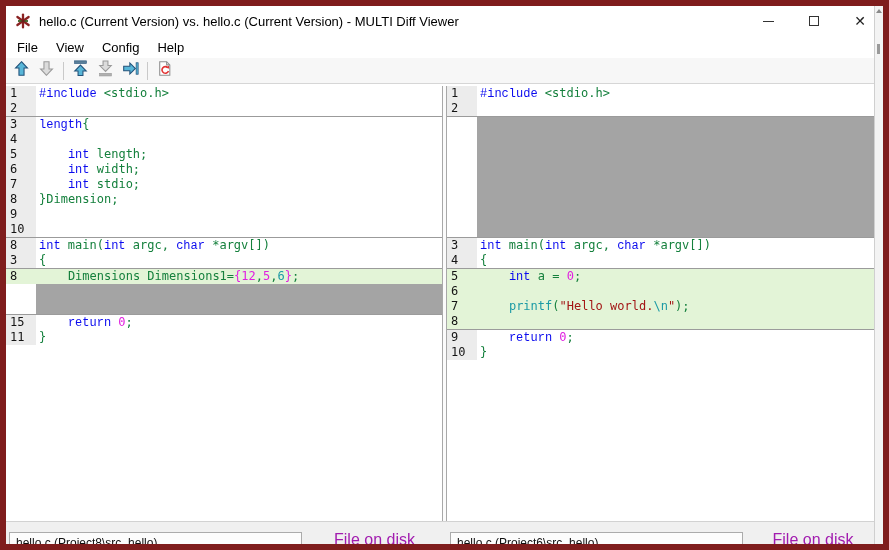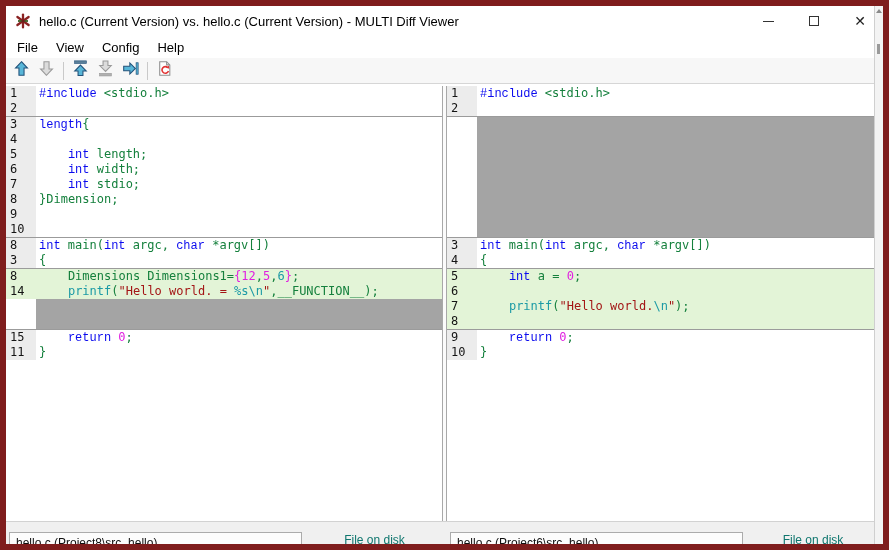--- a/index.html
+++ b/index.html
@@ -39,21 +39,21 @@
   .tk-kw{color:var(--c-kw);font-family:Liberation Mono, monospace;} .tk-num{color:var(--c-num);} .tk-str{color:var(--c-str);}
   .tk-esc{color:var(--c-esc);} .tk-fn{color:var(--c-fn);} .tk-pl{color:#15803d;}
   
   .statusbar{height:35px;background:#f0f0f0;border-top:1px solid #d2d2d2;display:flex;box-sizing:border-box;}
   .status-half{display:flex;align-items:center;padding-top:1px;}
   .status-half.left{width:441px;}
   .status-half.right{flex:1;}
   .status-field{margin-left:3px;width:293px;height:15px;background:#fcfcfc;border:1px solid #ababab;
     box-sizing:border-box;font-size:12px;line-height:21px;padding:0 6px;color:#111;
     white-space:nowrap;overflow:hidden;}
-  .status-label{flex:1;text-align:center;font-size:12px;color:#0f766e;}
+  .status-label{flex:1;text-align:center;font-size:16px;color:#a21caf;}
   
   .scroll-strip{position:absolute;top:0;right:0;bottom:0;width:8px;background:#f3f3f3;
     border-left:1px solid #cfcfcf;z-index:40;}
   .scroll-up-arrow{position:absolute;top:3px;left:1px;width:0;height:0;
     border-left:3px solid transparent;border-right:3px solid transparent;border-bottom:4px solid #8a8a8a;}
   .scroll-thumb{position:absolute;top:38px;left:2px;width:3px;height:10px;background:#9a9a9a;}
 </style>
 </head>
 <body>
 
@@ -144,21 +144,20 @@
         <div class="code-row"><div class="gutter">6</div><div class="code"><span class="tk-pl">    </span><span class="tk-kw">int</span><span class="tk-pl"> width;</span></div></div>
         <div class="code-row"><div class="gutter">7</div><div class="code"><span class="tk-pl">    </span><span class="tk-kw">int</span><span class="tk-pl"> stdio;</span></div></div>
         <div class="code-row"><div class="gutter">8</div><div class="code"><span class="tk-pl">}Dimension;</span></div></div>
         <div class="code-row"><div class="gutter">9</div><div class="code"></div></div>
         <div class="code-row"><div class="gutter">10</div><div class="code"></div></div>
         <div class="section-divider"></div>
         <div class="code-row"><div class="gutter">8</div><div class="code"><span class="tk-kw">int</span><span class="tk-pl"> main(</span><span class="tk-kw">int</span><span class="tk-pl"> argc, </span><span class="tk-kw">char</span><span class="tk-pl"> *argv[])</span></div></div>
         <div class="code-row"><div class="gutter">3</div><div class="code"><span class="tk-pl">{</span></div></div>
         <div class="section-divider"></div>
         <div class="code-row row-hl"><div class="gutter">8</div><div class="code"><span class="tk-pl">    Dimensions Dimensions1=</span><span class="tk-num">{12</span><span class="tk-pl">,</span><span class="tk-num">5</span><span class="tk-pl">,</span><span class="tk-esc">6</span><span class="tk-num">}</span><span class="tk-pl">;</span></div></div>
-        <div class="code-row row-hl"><div class="gutter">14</div><div class="code"><span class="tk-pl">    </span><span class="tk-fn">printf</span><span class="tk-pl">(</span><span class="tk-str">"Hello world. = </span><span class="tk-esc">%s\n</span><span class="tk-str">"</span><span class="tk-pl">,__FUNCTION__);</span></div></div>
         <div class="code-row row-filler"><div class="gutter"></div><div class="code"></div></div>
         <div class="code-row row-filler"><div class="gutter"></div><div class="code"></div></div>
         <div class="section-divider"></div>
         <div class="code-row"><div class="gutter">15</div><div class="code"><span class="tk-pl">    </span><span class="tk-kw">return</span><span class="tk-pl"> </span><span class="tk-num">0</span><span class="tk-pl">;</span></div></div>
         <div class="code-row"><div class="gutter">11</div><div class="code"><span class="tk-pl">}</span></div></div>
       </div>
     <div class="pane-divider"></div>
     <div class="pane pane-right" id="pane-right">
         <div class="code-row"><div class="gutter">1</div><div class="code"><span class="tk-kw">#include</span><span class="tk-pl"> &lt;stdio.h&gt;</span></div></div>
         <div class="code-row"><div class="gutter">2</div><div class="code"></div></div>

